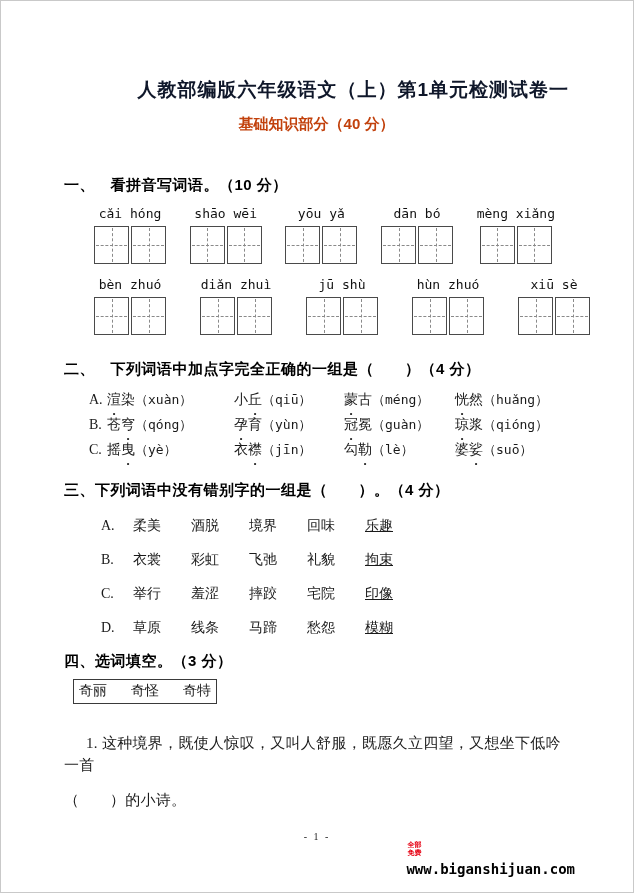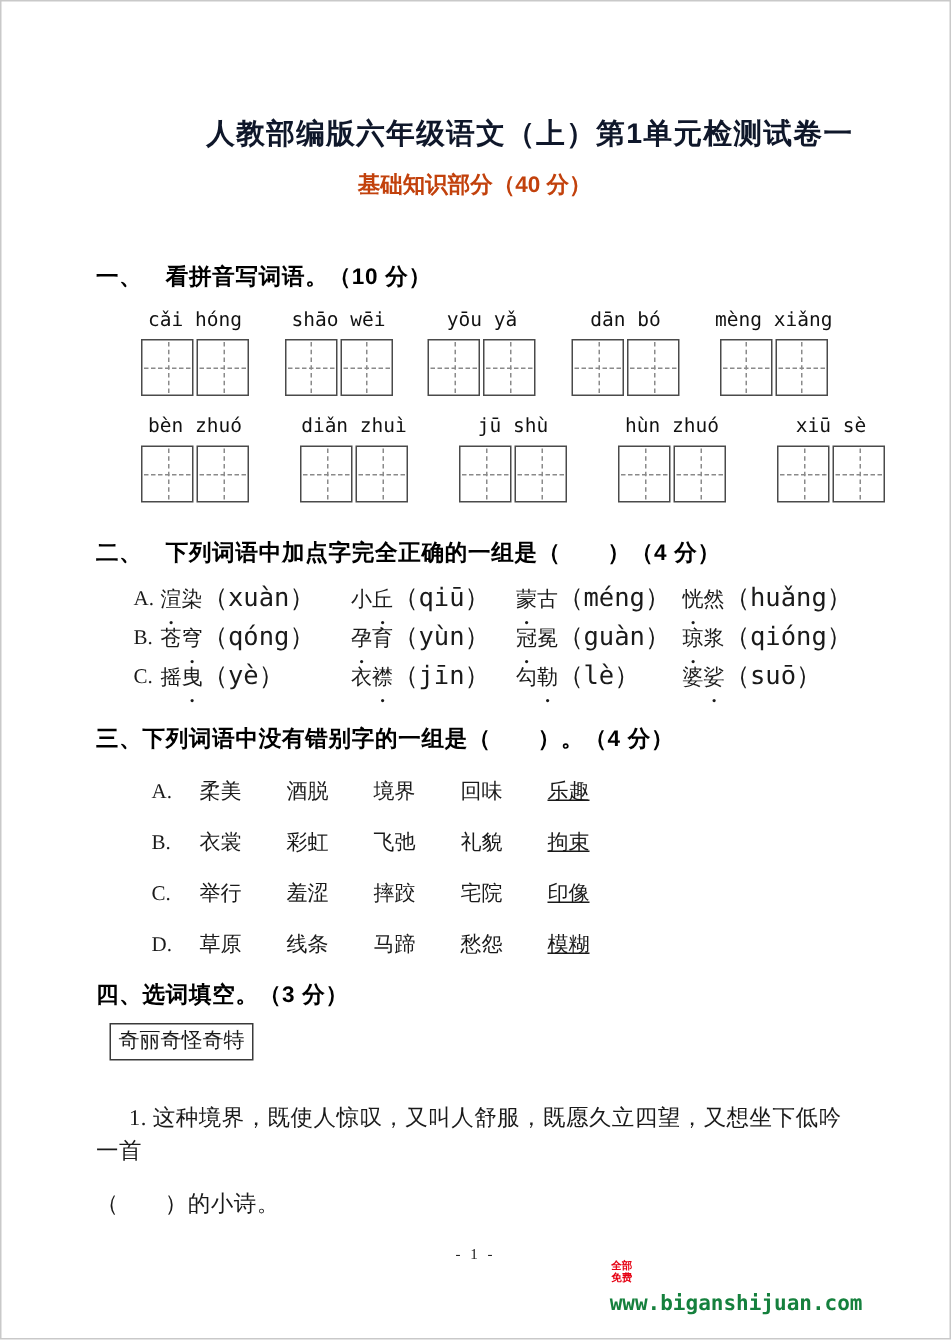--- a/index.html
+++ b/index.html
@@ -36,37 +36,37 @@
   .cell::after{content:"";position:absolute;top:1px;bottom:1px;left:50%;border-left:1px dashed #8a8a8a;}
   
   .sec2-heading{margin-top:24px;}
   .s2rows{margin-top:8px;}
   .s2row{display:flex;padding-left:25px;font-size:14px;line-height:25px;}
   .s2label{width:18px;flex:none;}
   .s2item{display:inline-block;}
   .s2item.c1{width:127px;}
   .s2item.c2{width:110px;}
   .s2item.c3{width:111px;}
-  .py{font-family:"DejaVu Sans Mono","Liberation Mono",monospace;font-size:17px;}
+  .py{font-family:"DejaVu Sans Mono","Liberation Mono",monospace;font-size:13px;}
   .dotchar{position:relative;display:inline-block;}
   .dotchar::after{
     content:"•";position:absolute;left:50%;transform:translateX(-50%);
     bottom:-7px;font-size:9px;line-height:1;color:#1a1a1a;
   }
   
   .sec3-heading{margin-top:18px;}
   .s3rows{margin-top:14px;}
   .s3row{display:flex;padding-left:37px;font-size:14px;line-height:21px;margin-bottom:13px;}
   .s3label{width:32px;flex:none;}
   .s3word{width:58px;flex:none;}
   .s3word.last{width:auto;text-decoration:underline;}
   
   .sec4-heading{margin-top:2px;}
   .word-bank{
-    display:inline-flex;margin:8px 0 0 9px;
+    display:inline-flex;gap:24px;margin:8px 0 0 9px;
     border:1px solid #3a3a3a;padding:2px 5px 3px;font-size:14px;
   }
   .sentence{font-size:15px;line-height:22px;letter-spacing:.3px;}
   .sent-first{margin-top:28px;text-indent:22px;}
   .sent-cont{margin-top:13px;}
   
   .pageno{
     position:absolute;bottom:50px;left:0;width:100%;text-align:center;
     font:10px/1 "Liberation Serif","DejaVu Serif",serif;color:#222;letter-spacing:2px;
   }
@@ -75,21 +75,21 @@
   .brand-badge{
     width:16px;flex:none;margin:0 1px 3px 0;text-align:center;
     font:700 7px/1.15 "Liberation Sans","DejaVu Sans",sans-serif;
     word-break:break-all;
   }
   .brand-name{
     font:900 28px/1 "Liberation Sans","DejaVu Sans",sans-serif;
     color:#000;letter-spacing:2px;white-space:nowrap;
   }
   .brand-url{
-    margin-top:1px;font:700 14px/1.2 "DejaVu Sans Mono","Liberation Mono",monospace;color:#15803d;
+    margin-top:1px;font:700 14px/1.2 "DejaVu Sans Mono","Liberation Mono",monospace;color:#000000;
   }
 </style>
 </head>
 <body>
 
 <div class="content">
 
   <h1 class="title">人教部编版六年级语文（上）第1单元检测试卷一</h1>
   <h2 class="subtitle">基础知识部分（40 分）</h2>
 

